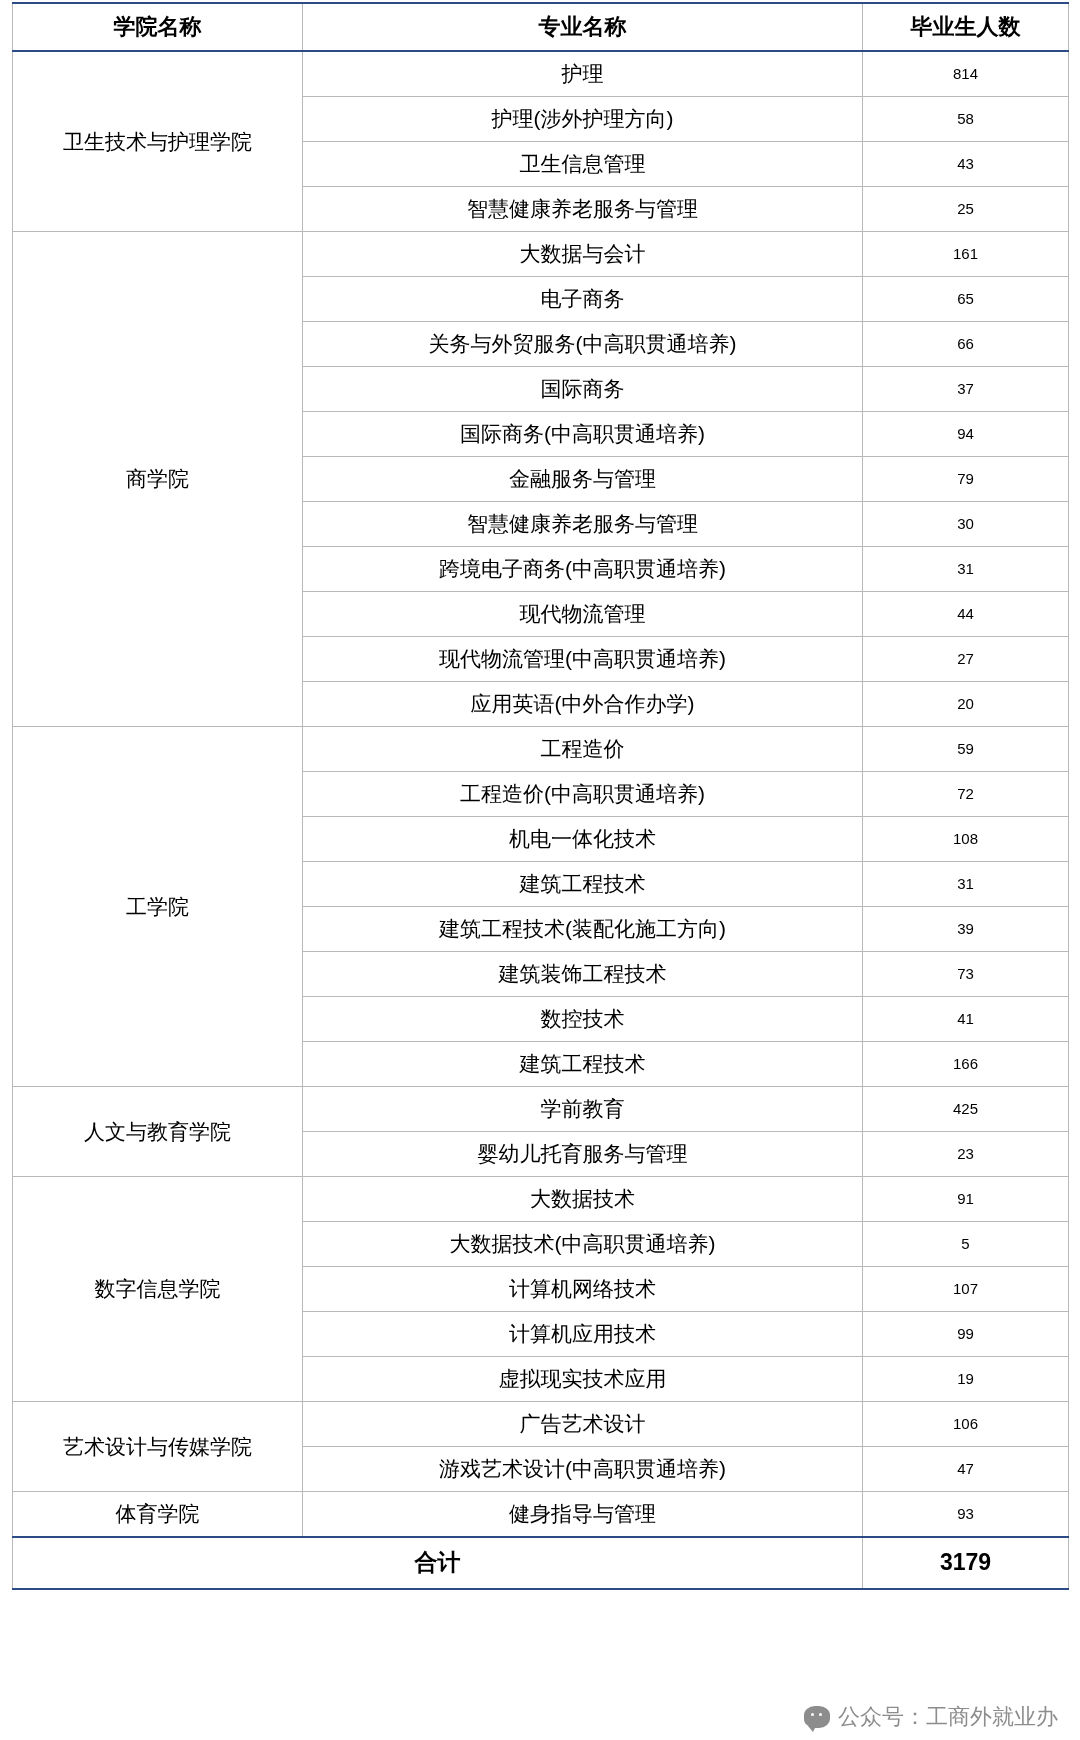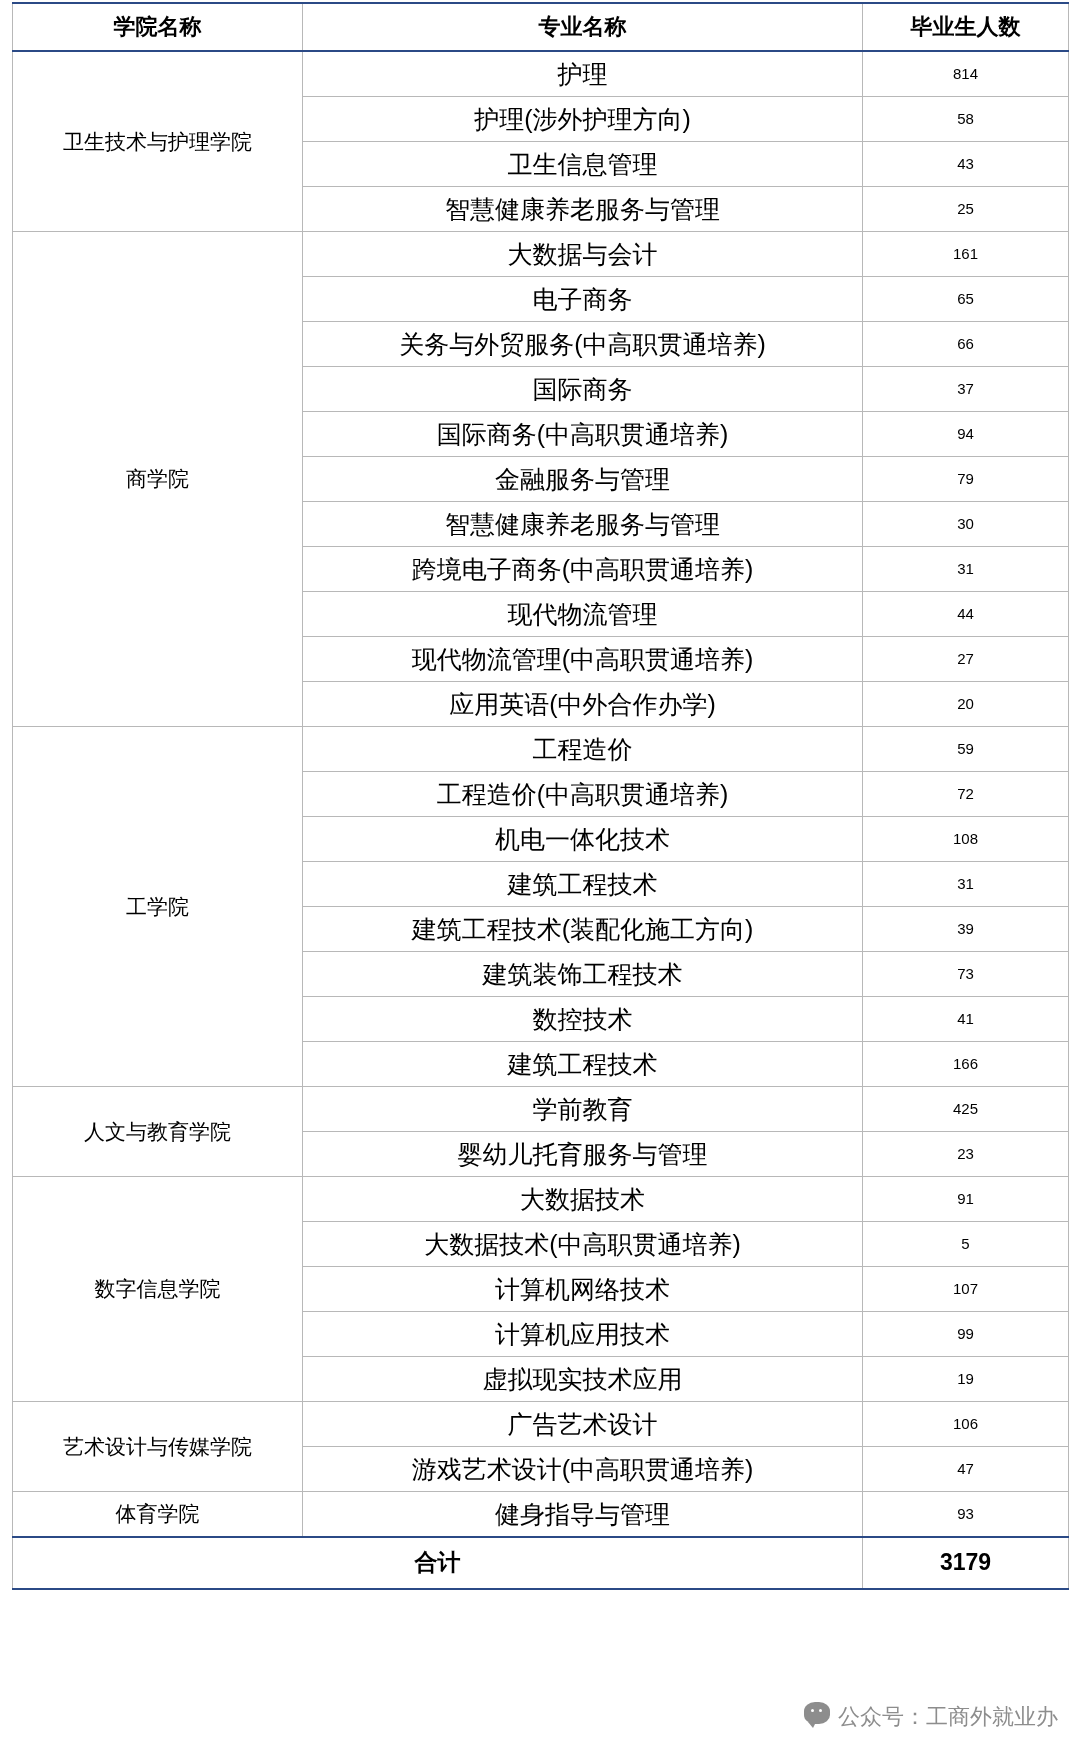--- a/index.html
+++ b/index.html
@@ -47,38 +47,39 @@
     height: 46px;
     border-top: 2px solid #2b4a86;
     border-bottom: 2px solid #2b4a86;
     margin-left: 15px;
   }
   table.grad-table thead th.h-college { border-left: 1px solid #b8b8b8; }
   table.grad-table td.college-cell {
     font-size: 21px;
   }
   table.grad-table td.major-cell {
-    font-size: 25px;
+    font-size: 21px;
   }
   table.grad-table td.count-cell {
     font-size: 15px;
     margin-top: 28px;
   }
   table.grad-table tr.total-row td {
     font-weight: bold;
     font-size: 23px;
     height: 50px;
     border-top: 2px solid #2b4a86;
     border-bottom: 2px solid #2b4a86;
   }
   .wm {
     position: absolute;
     right: 22px;
     bottom: 10px;
     display: flex;
+    align-items: center;
     gap: 8px;
     color: #8d8d8d;
     font-size: 22px;
     pointer-events: none;
   }
   .wm .wechat-badge {
     width: 26px;
     height: 22px;
     border-radius: 11px / 9px;
     background: #8d8d8d;

